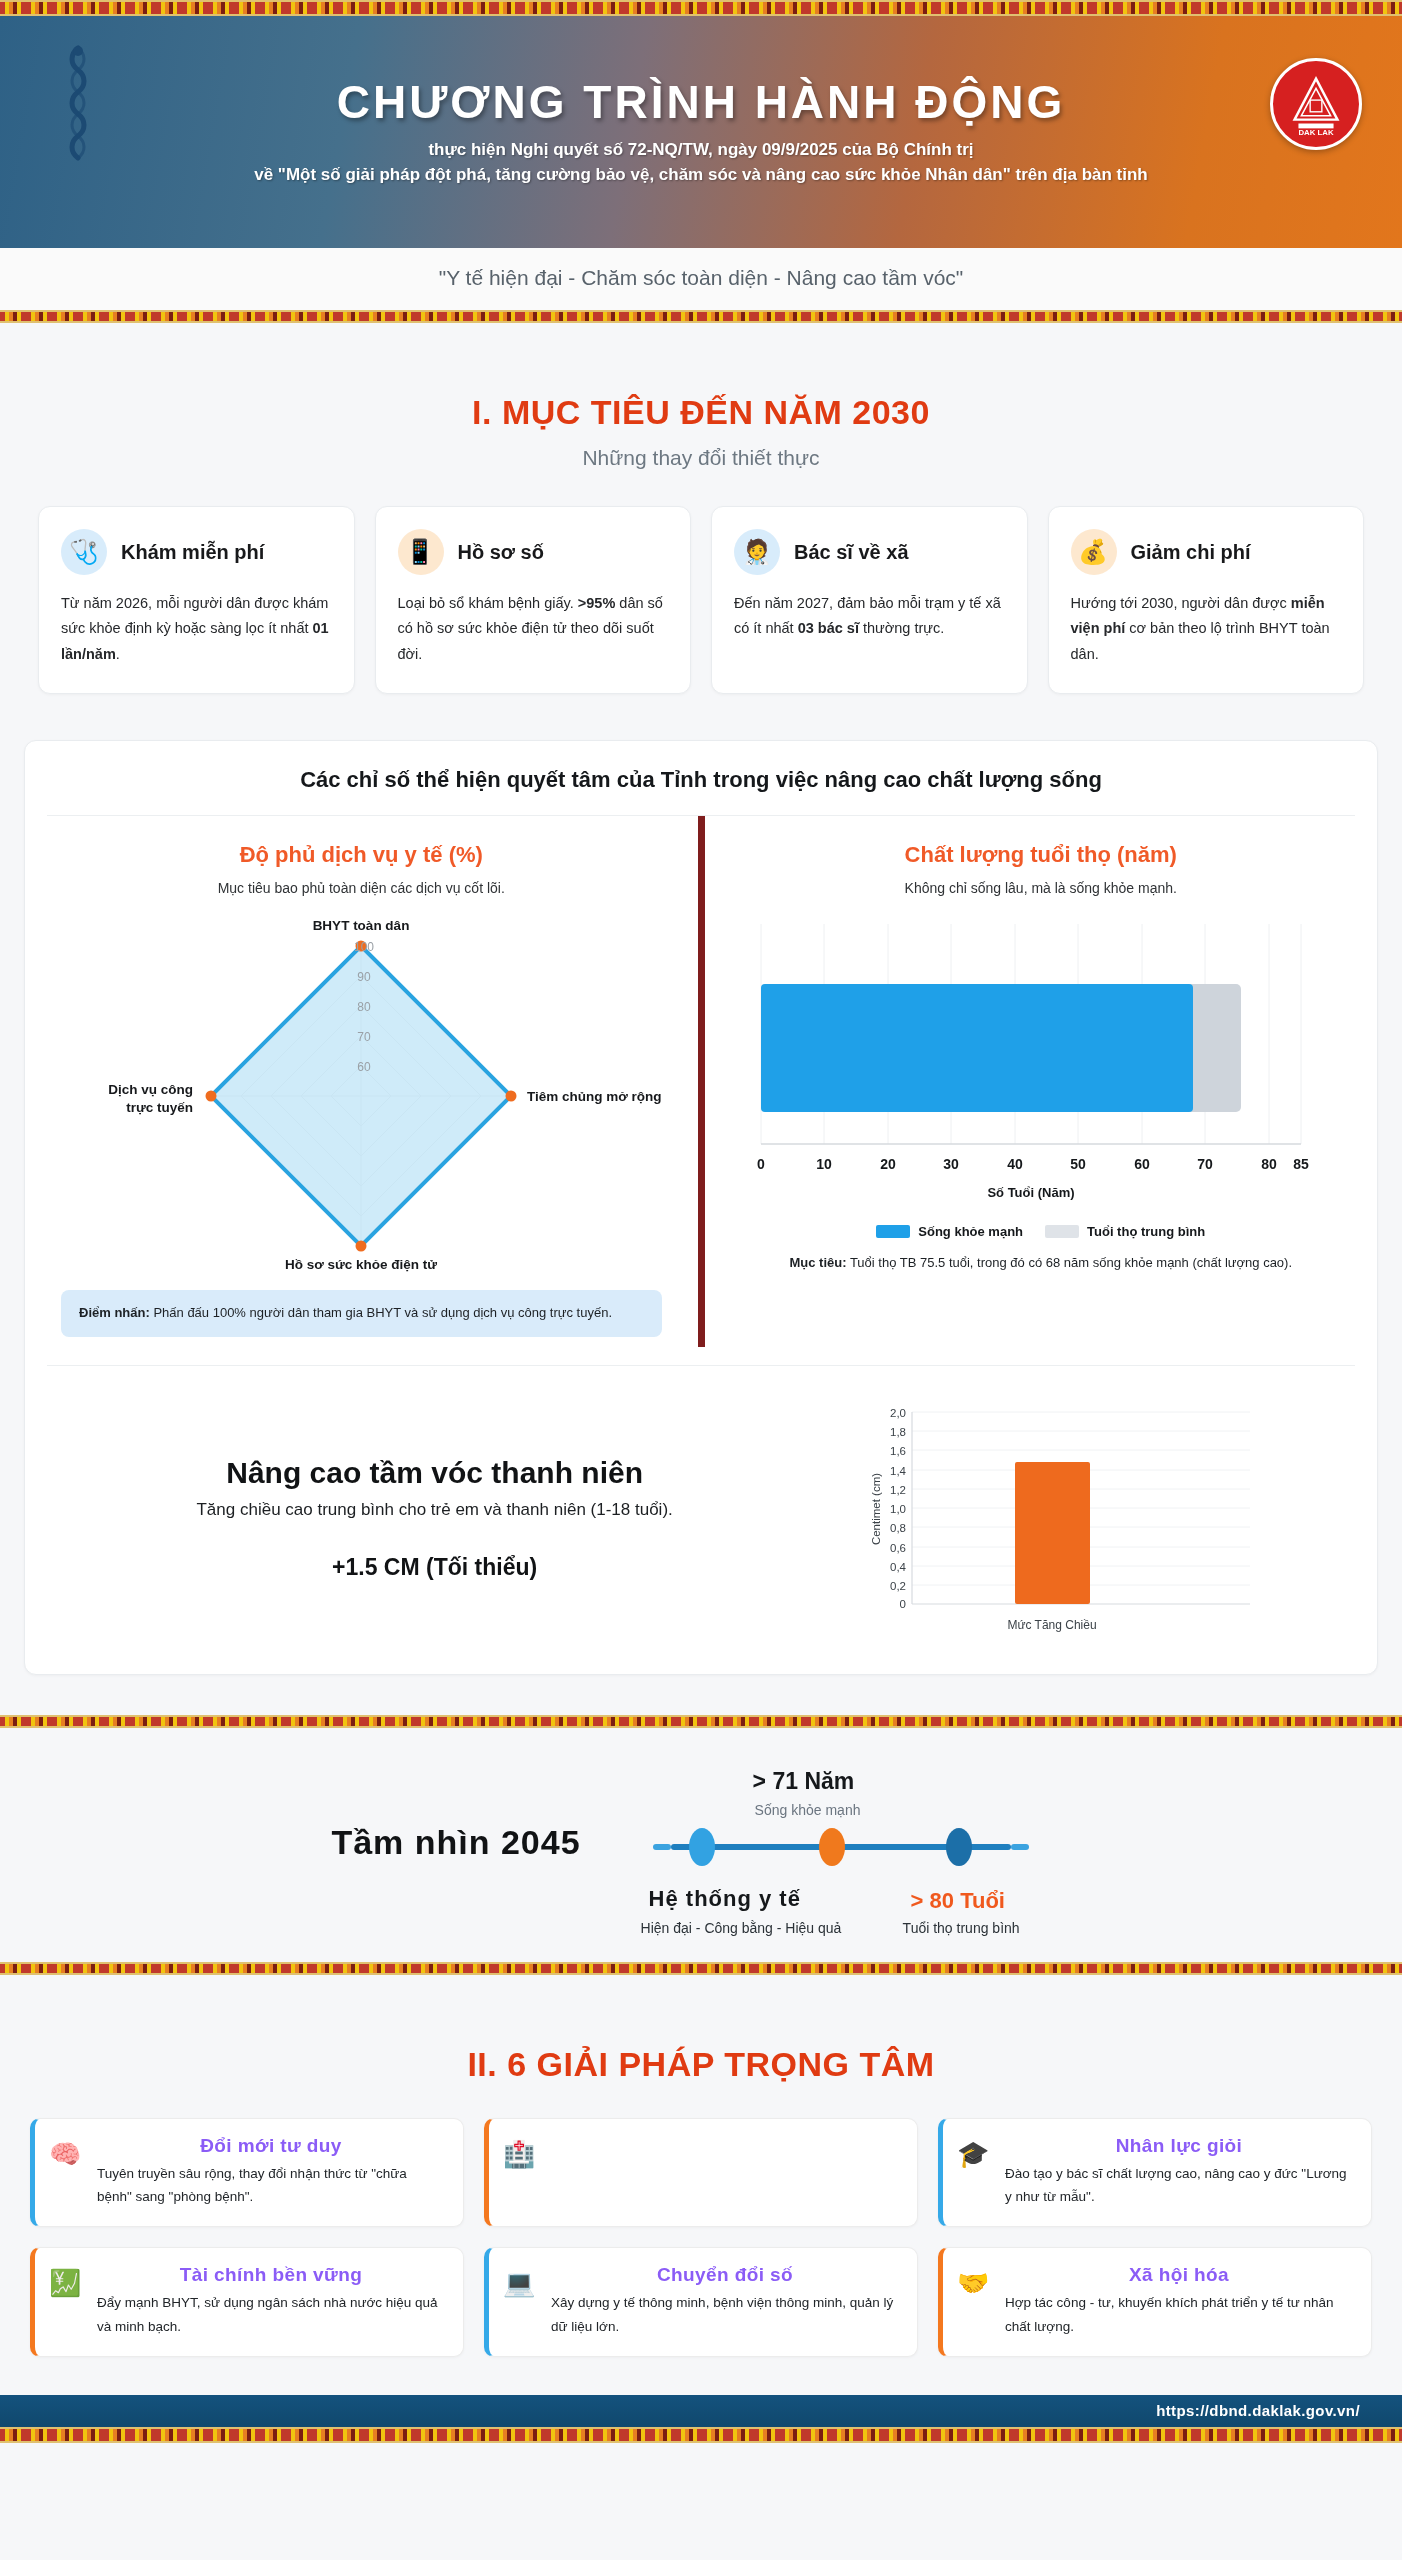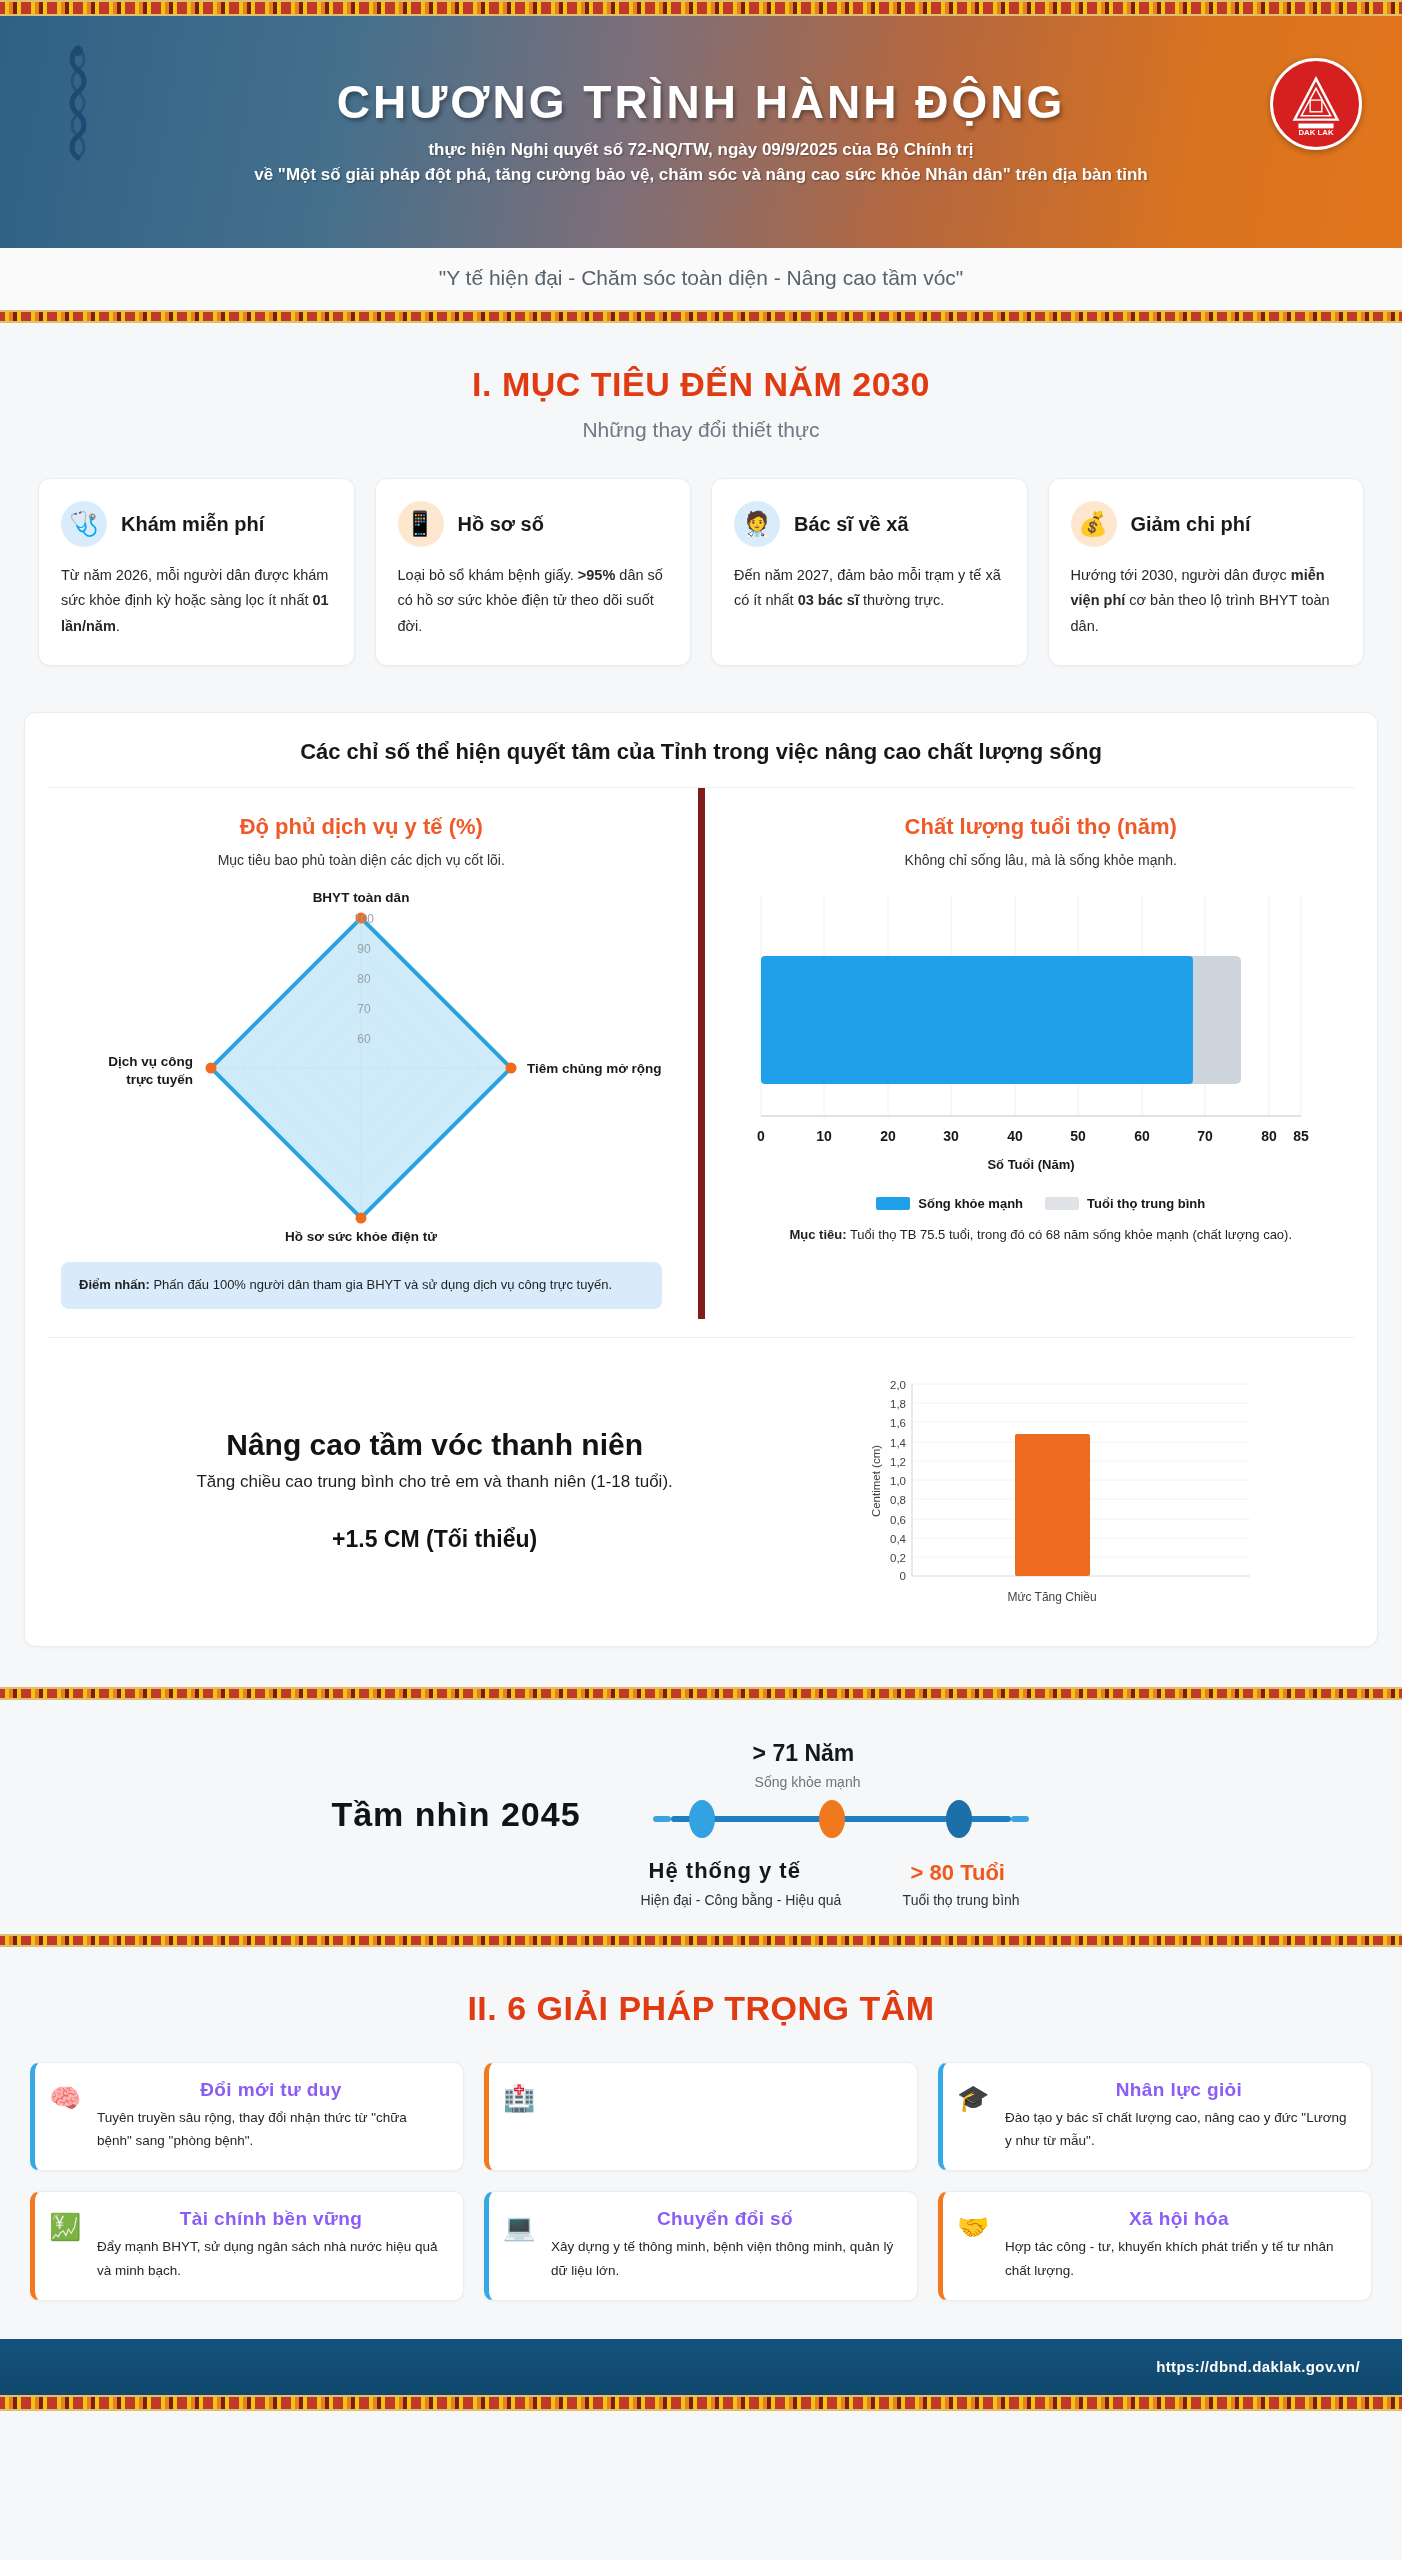--- a/index.html
+++ b/index.html
@@ -90,20 +90,21 @@
   }
 
   
   .sec-title {
     text-align: center;
     color: #e03b12;
     font-size: 34px;
     font-weight: 800;
     letter-spacing: .5px;
     padding-top: 42px;
+    margin-top: 28px;
   }
   .sec-sub {
     text-align: center;
     color: #6d7882;
     font-size: 21px;
     padding-top: 14px;
   }
 
   
   .cards {
@@ -232,21 +233,21 @@
     box-shadow: 0 1px 3px rgba(0,0,0,.04);
     min-height: 104px;
   }
   .sol .sol-ico { font-size: 26px; line-height: 1; padding-top: 6px; flex: 0 0 34px; text-align: center;}
   .sol-title { font-size: 19px; font-weight: 800; color: #8b5cf6; text-align: center; letter-spacing: .4px;}
   .sol-text { font-size: 13.5px; line-height: 1.72; color: #22262a; margin-top: 5px; }
   .sol-body { flex: 1; }
 
   
   .footer {
-    height: 56px;
+    height: 32px;
     background: linear-gradient(180deg, #14527d 0%, #10486d 100%);
     display: flex; align-items: center; justify-content: flex-end;
     padding-right: 42px;
   }
   .footer a, .footer span {
     color: #ffffff; font-size: 15px; font-weight: 700; text-decoration: none; letter-spacing: .4px;
   }
 </style>
 </head>
 <body>

